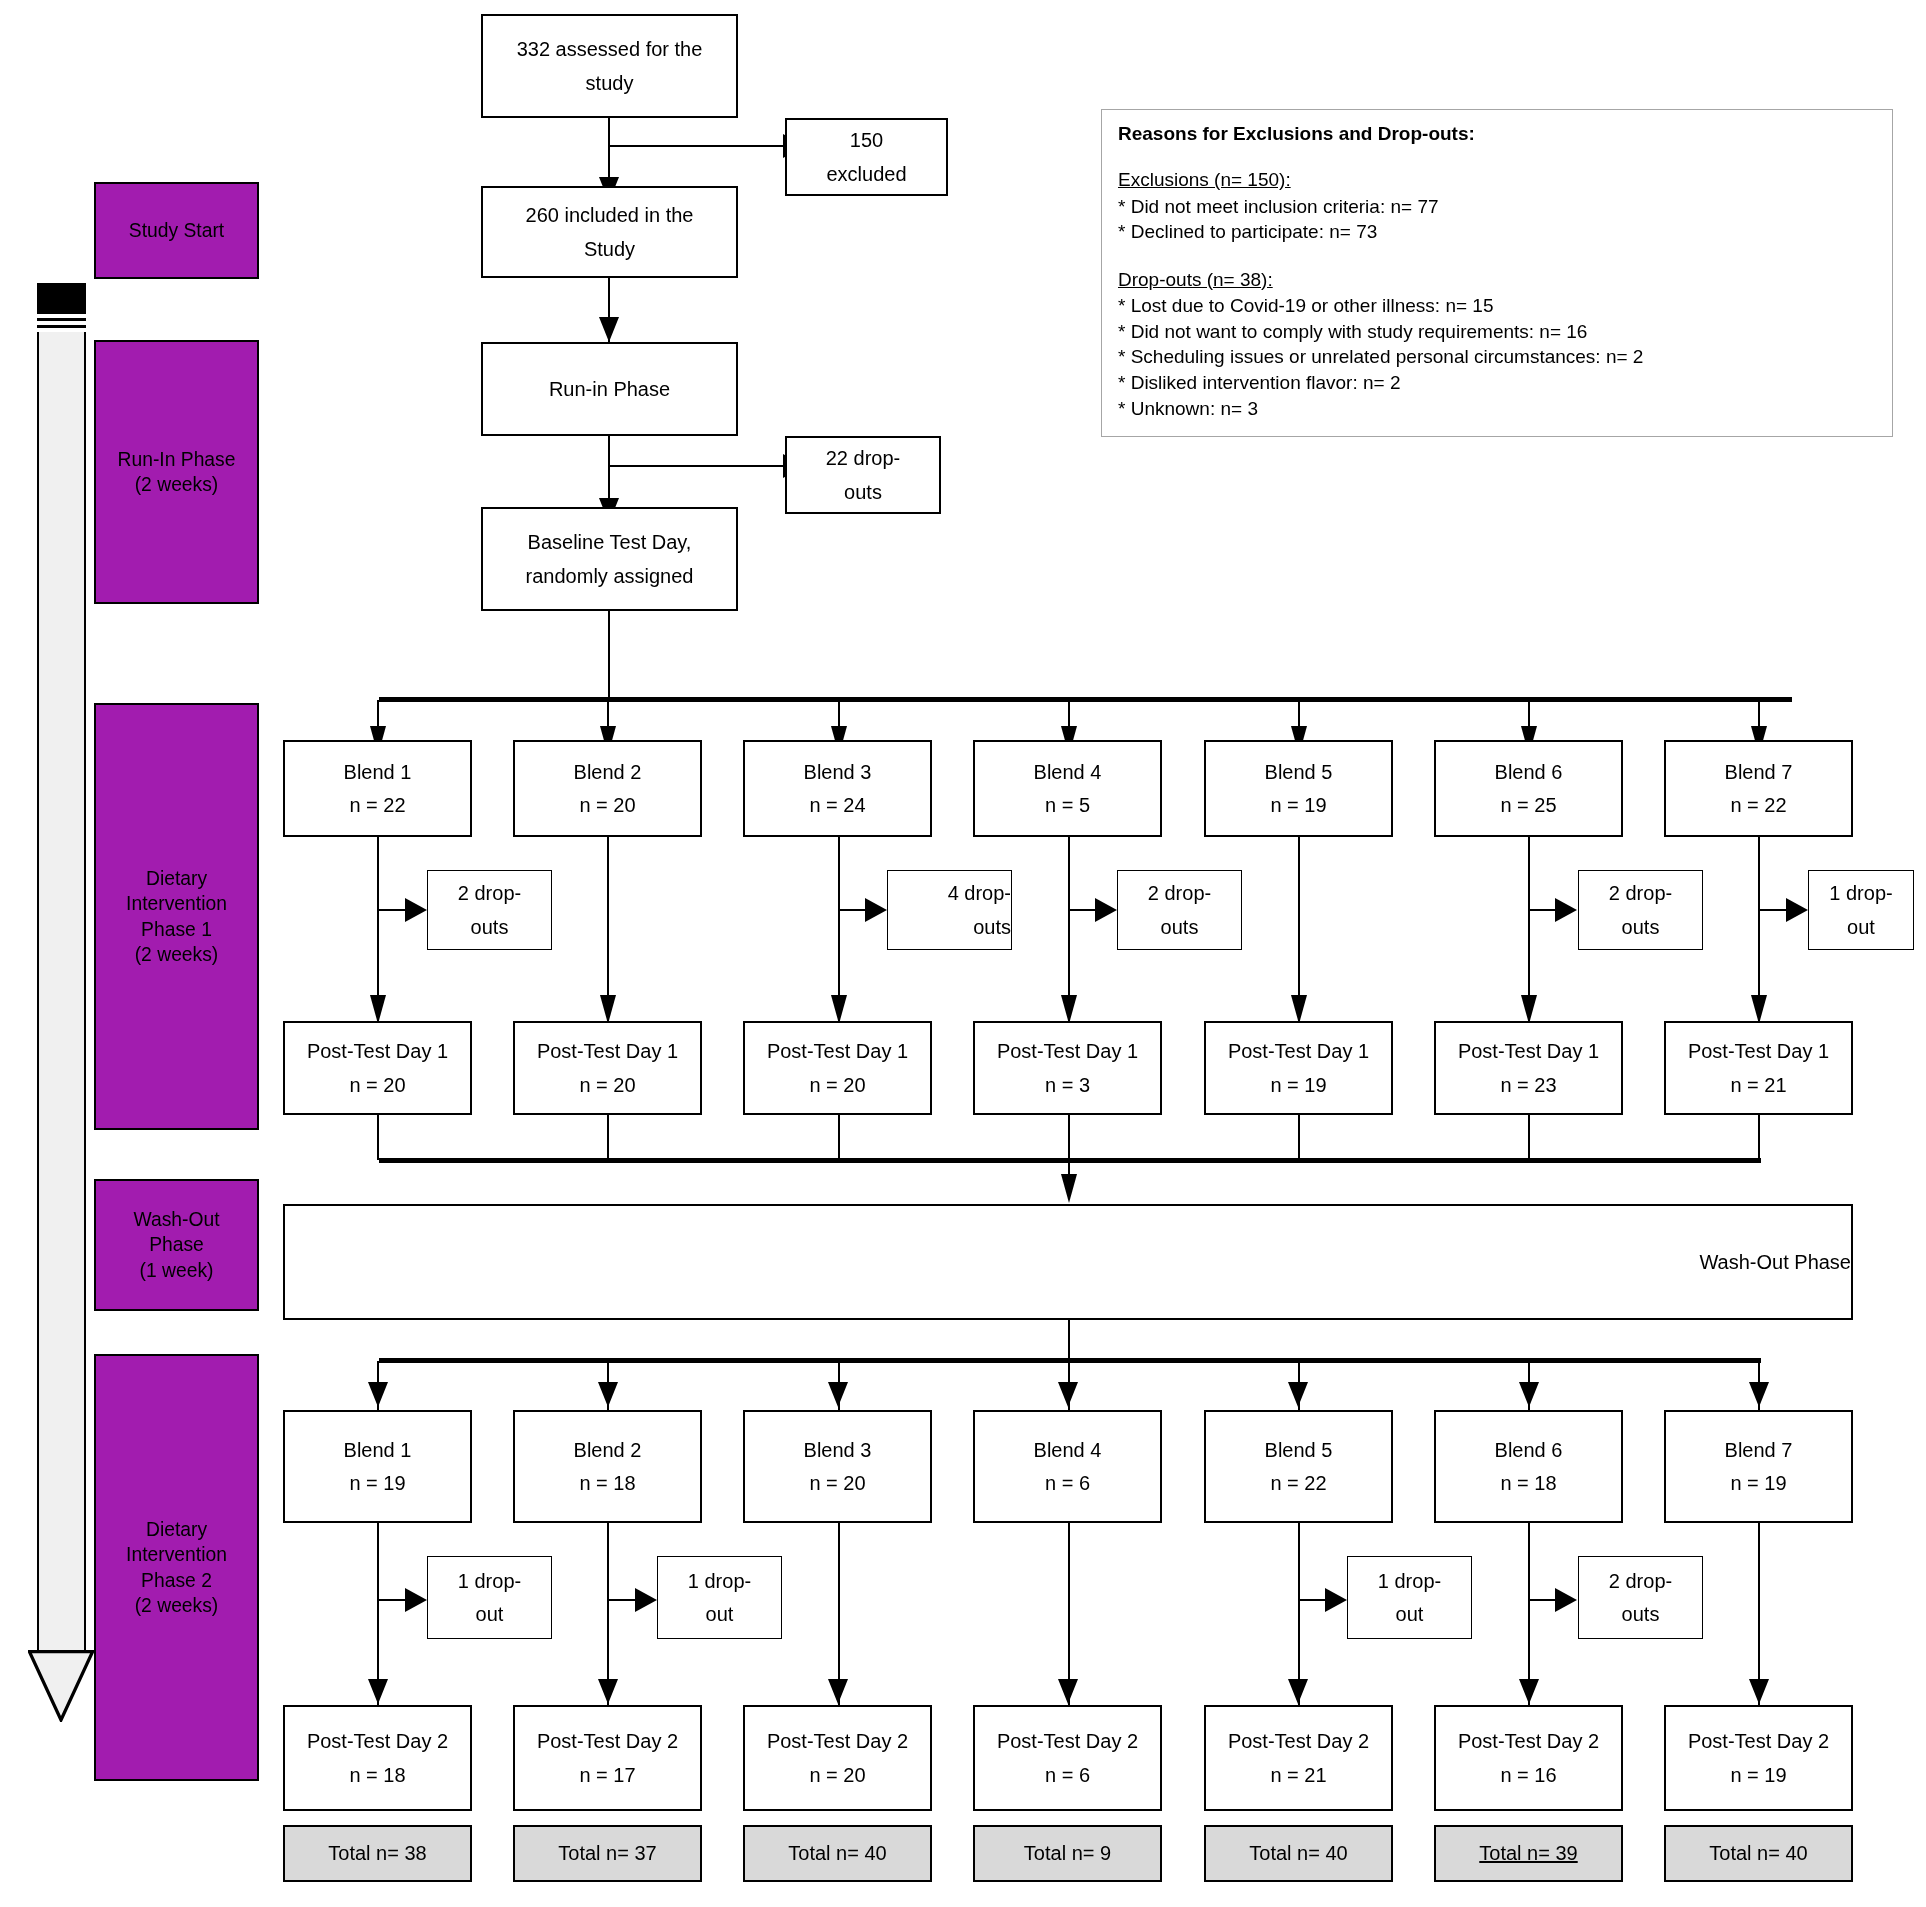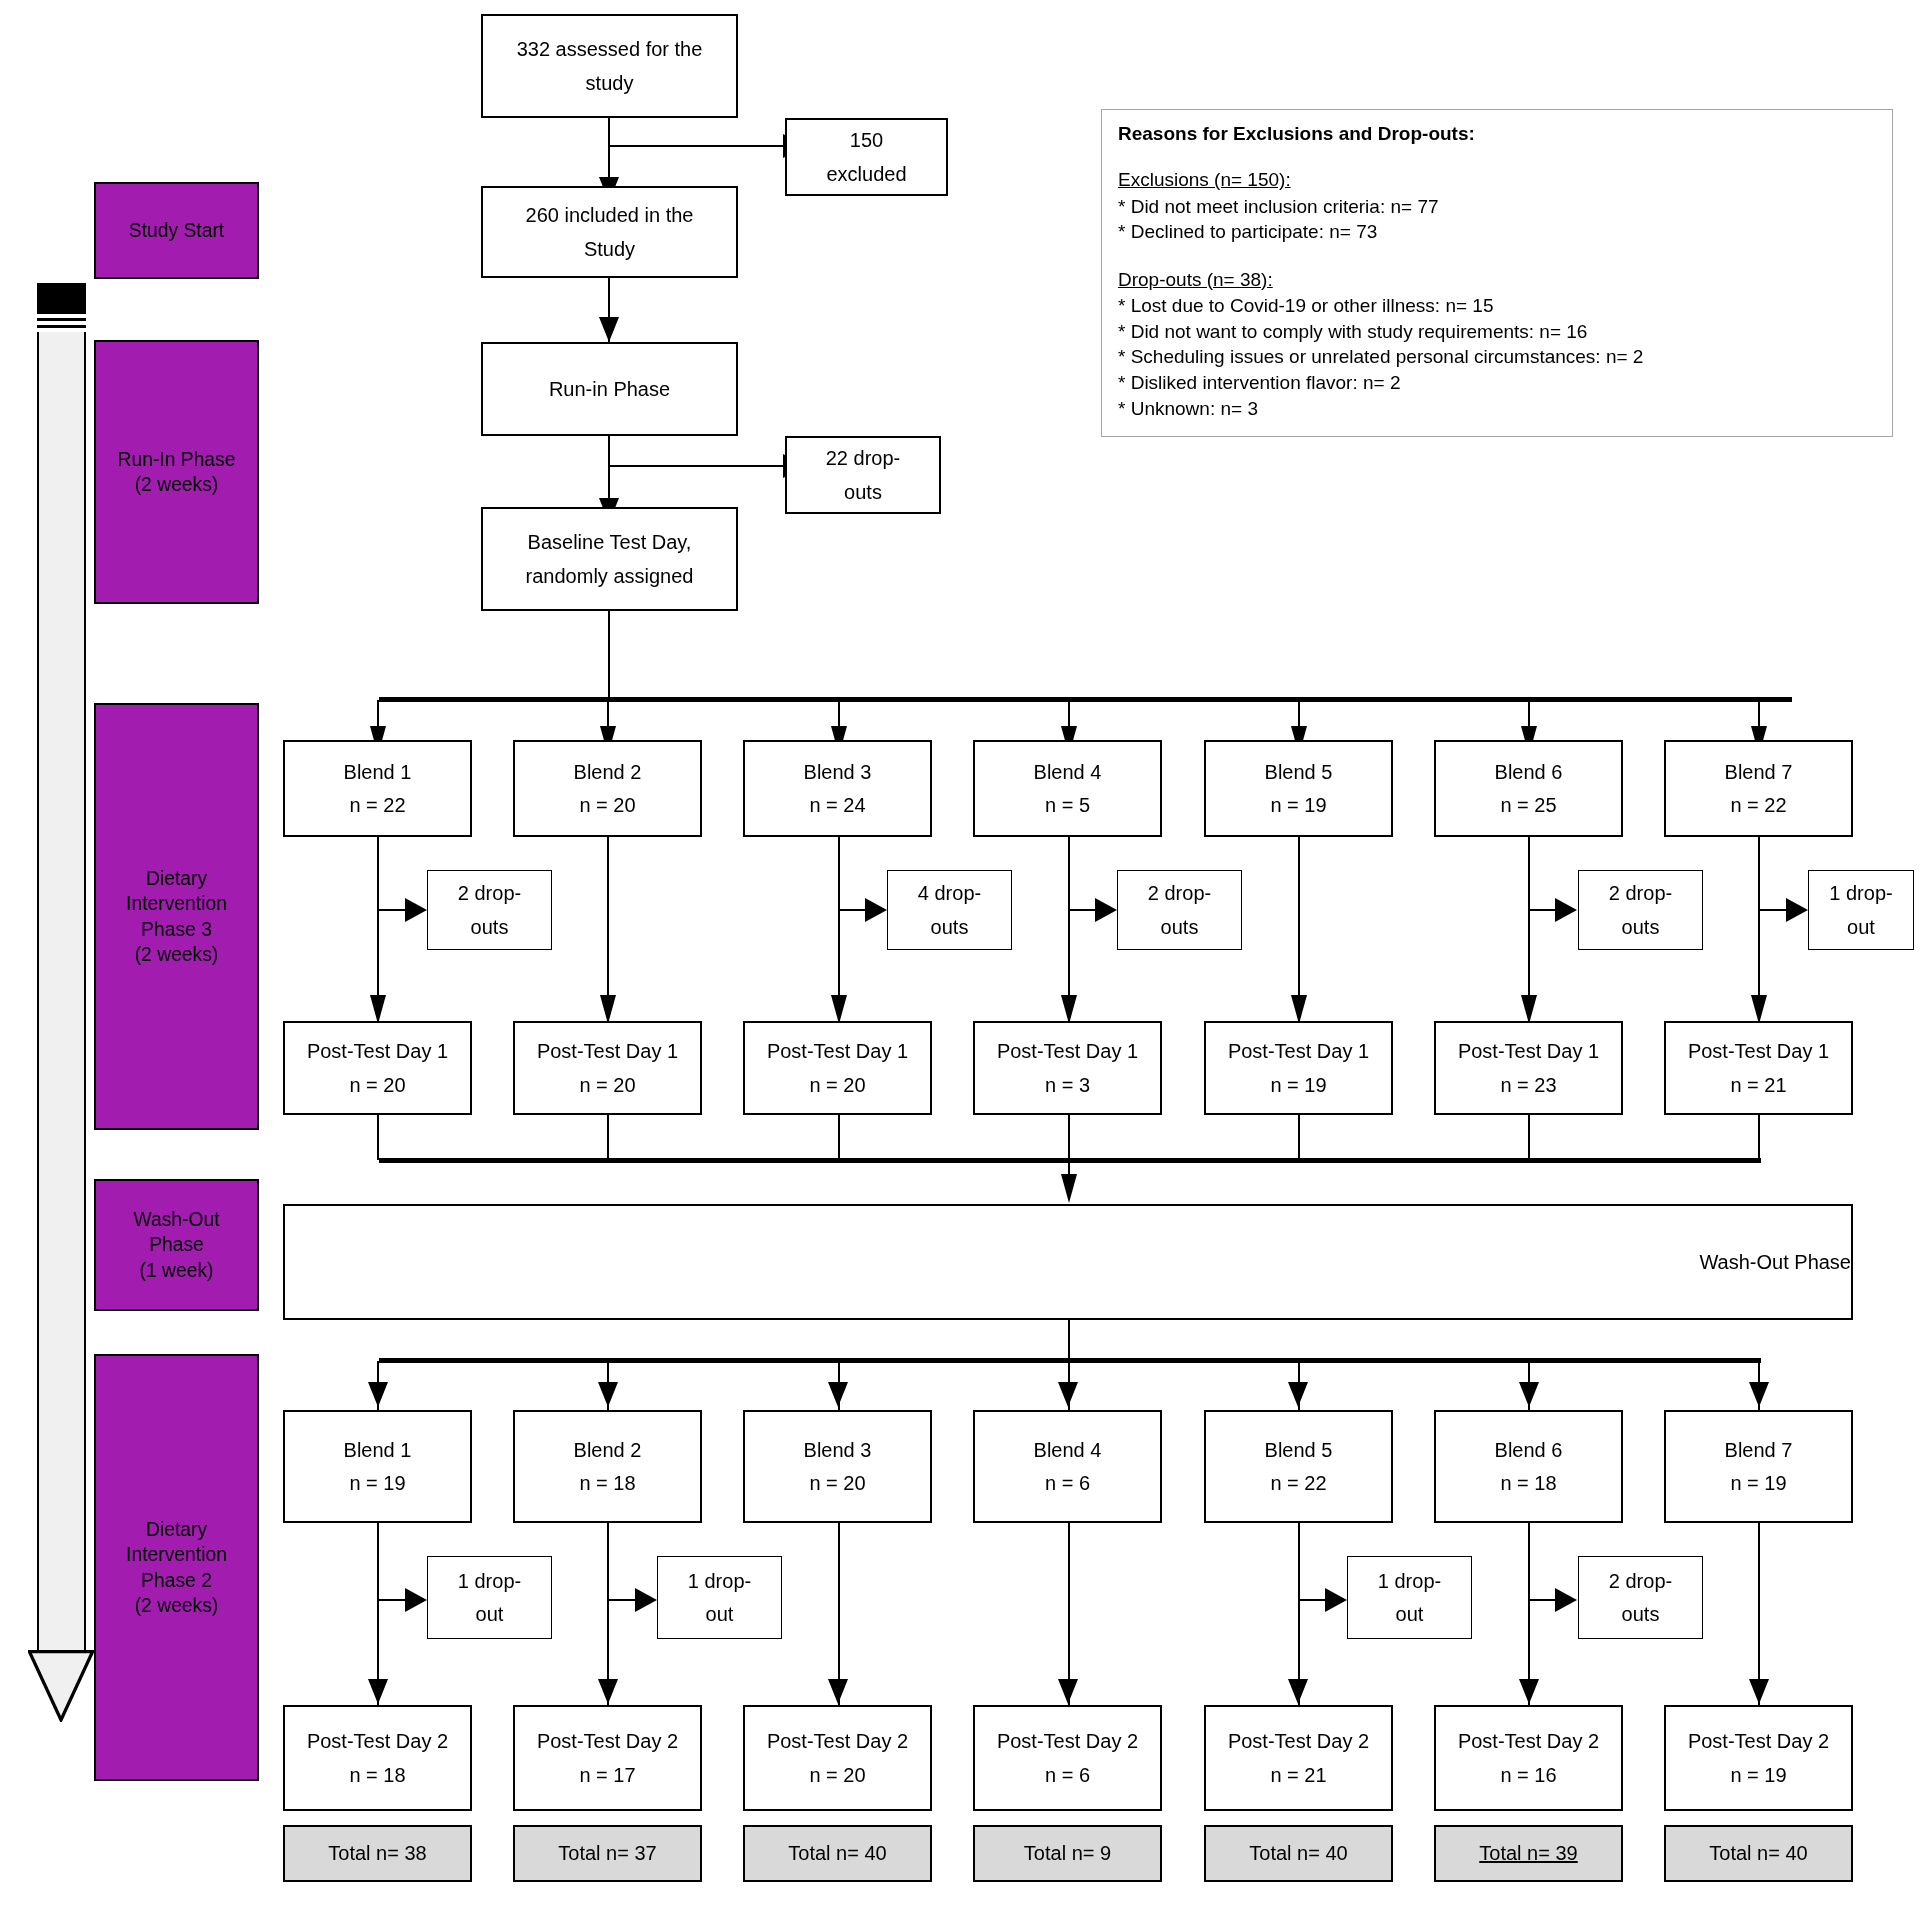--- a/index.html
+++ b/index.html
@@ -127,21 +127,21 @@
   </div>
 
   <div class="box shaded phase-label" style="left:94px; top:340px; width:165px; height:264px;">
     <div>Run-In Phase</div>
     <div>(2 weeks)</div>
   </div>
 
   <div class="box shaded phase-label" style="left:94px; top:703px; width:165px; height:427px;">
     <div>Dietary</div>
     <div>Intervention</div>
-    <div>Phase 3</div>
+    <div>Phase 1</div>
     <div>(2 weeks)</div>
   </div>
 
   <div class="box shaded phase-label" style="left:94px; top:1179px; width:165px; height:132px;">
     <div>Wash-Out</div>
     <div>Phase</div>
     <div>(1 week)</div>
   </div>
 
   <div class="box shaded phase-label" style="left:94px; top:1354px; width:165px; height:427px;">
@@ -271,21 +271,21 @@
 
   <div class="hline" style="left:379px;  top:909px; width:27px;"></div>
   <div class="aright" style="left:405px;  top:898px;"></div>
   <div class="box thin" style="left:427px; top:870px; width:125px; height:80px;">
     <div>2 drop-</div>
     <div class="l2">outs</div>
     </div>
 
   <div class="hline" style="left:839px; top:909px; width:27px;"></div>
   <div class="aright" style="left:865px; top:898px;"></div>
-  <div class="box thin" style="left:887px; top:870px; width:125px; height:80px;">
+  <div class="box thin" style="left:887px; top:870px; width:125px; height:80px;align-items:flex-end;">
     <div>4 drop-</div>
     <div class="l2">outs</div>
     </div>
 
   <div class="hline" style="left:1069px; top:909px; width:27px;"></div>
   <div class="aright" style="left:1095px; top:898px;"></div>
   <div class="box thin" style="left:1117px; top:870px; width:125px; height:80px;">
     <div>2 drop-</div>
     <div class="l2">outs</div>
     </div>

